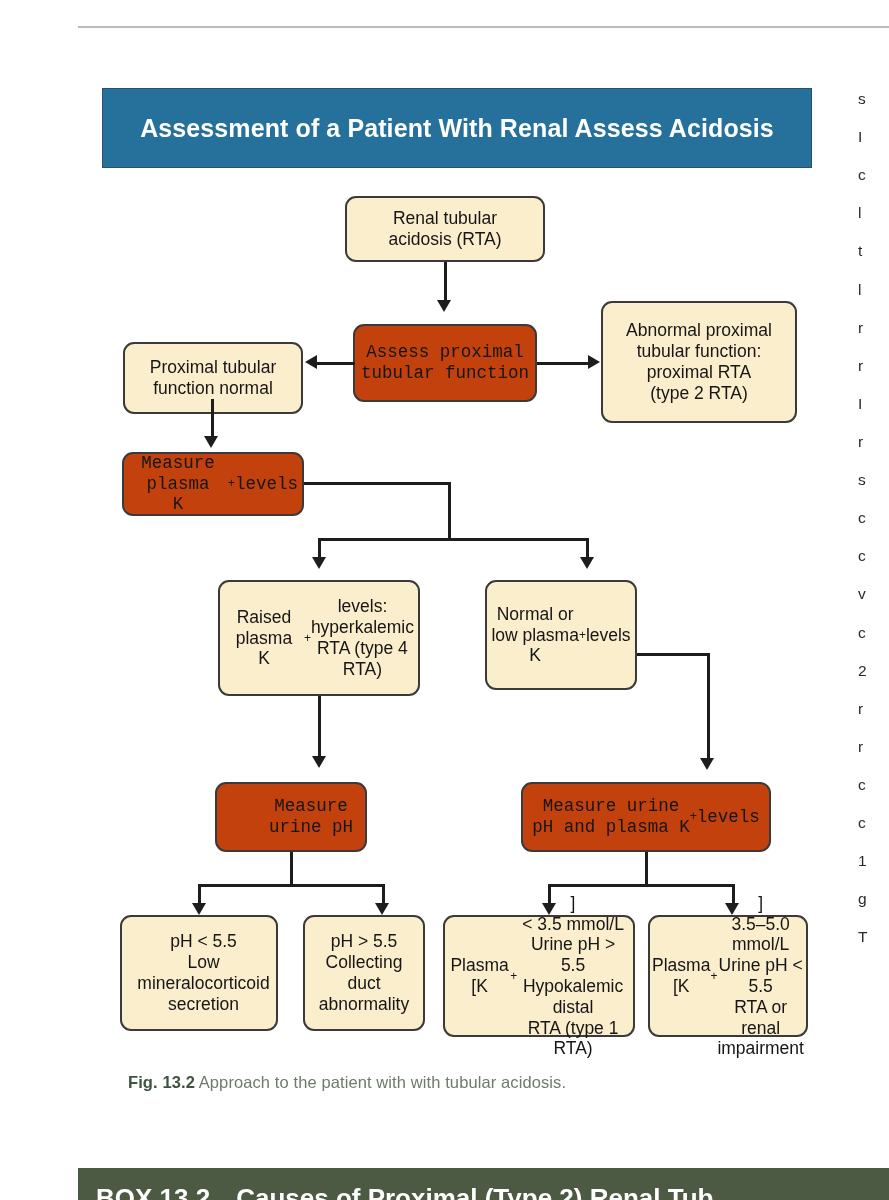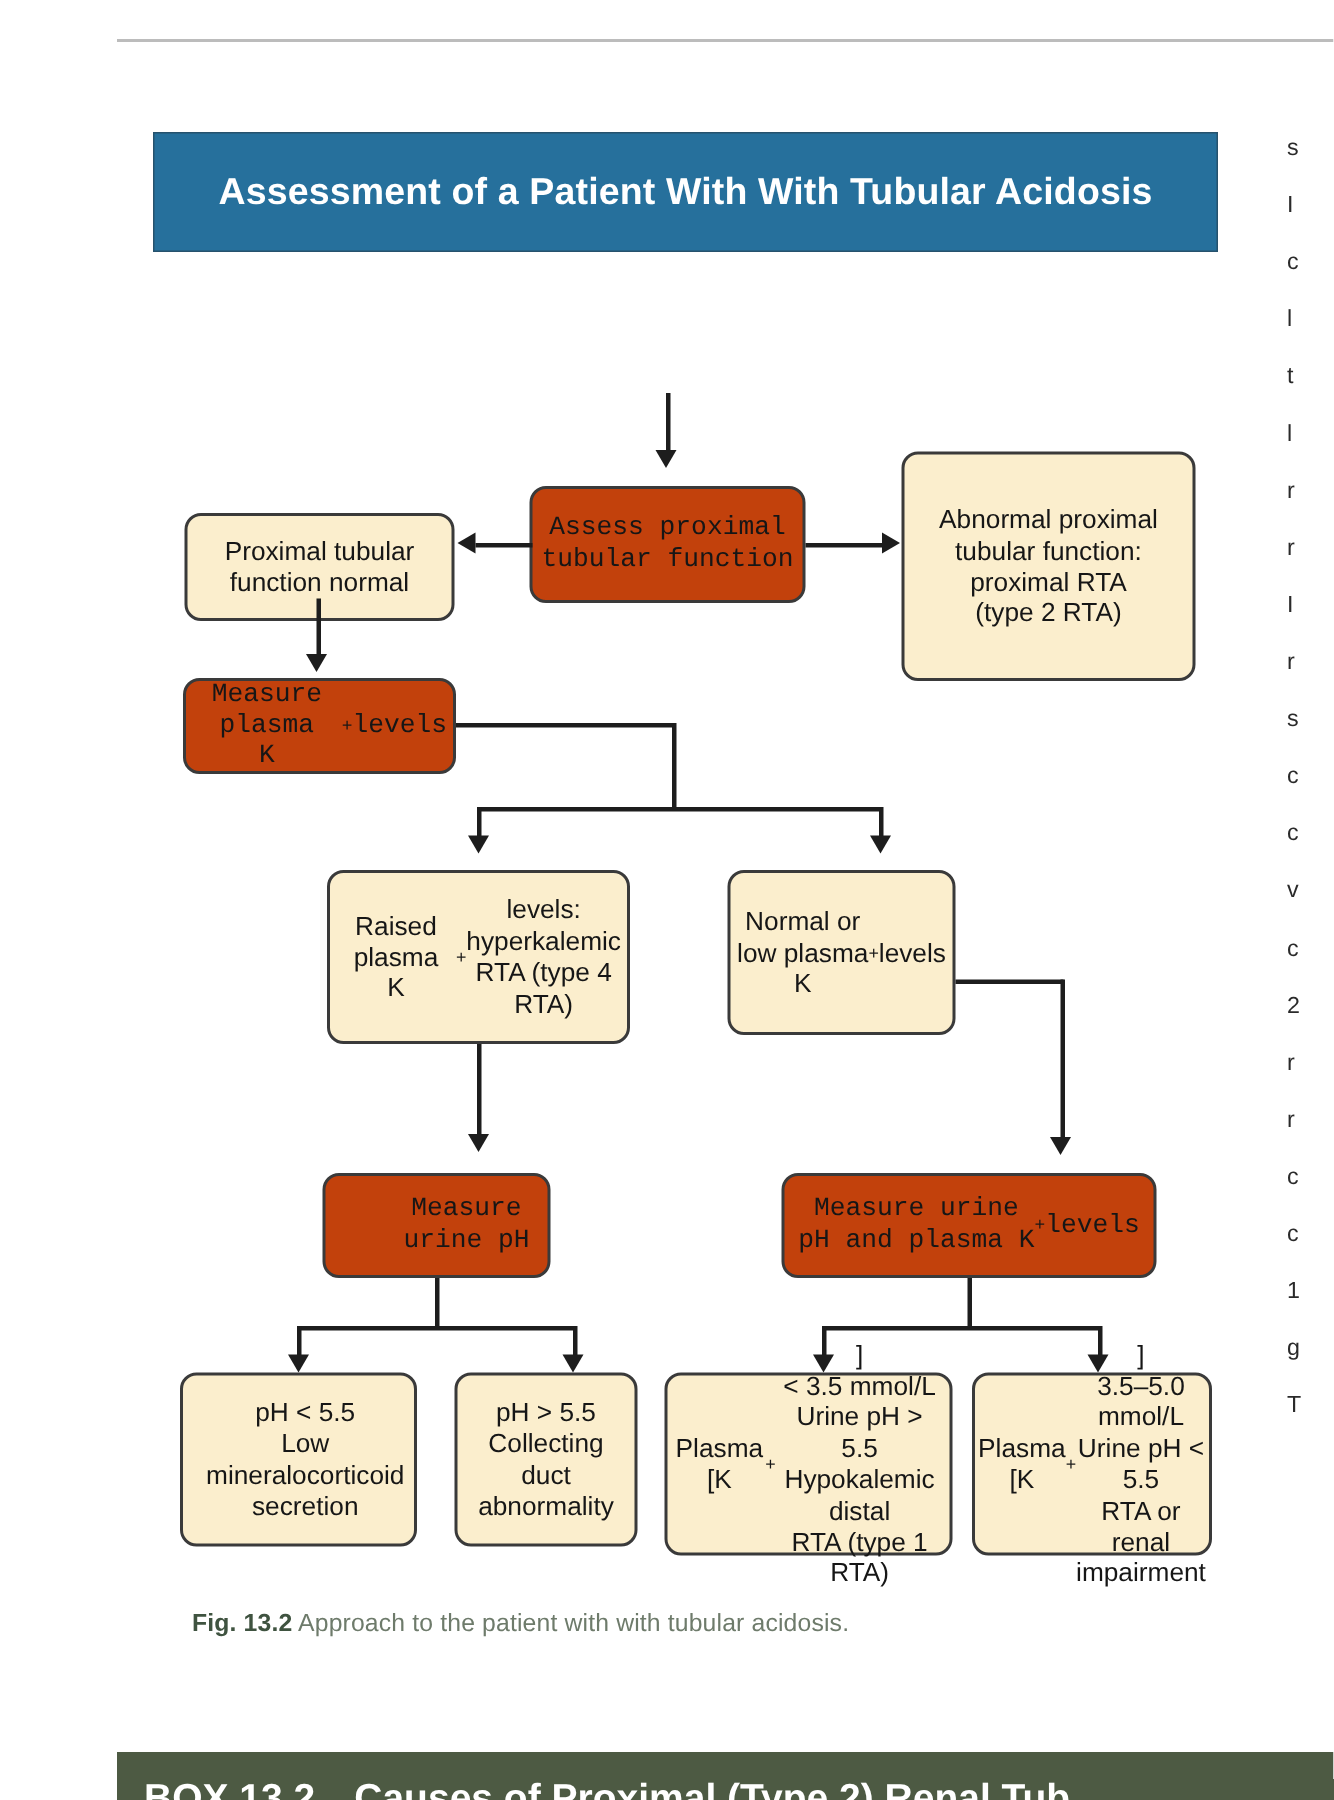--- a/index.html
+++ b/index.html
@@ -155,34 +155,36 @@
 </style>
 </head>
 <body>
 
 <div class="top-rule"></div>
 
 <div class="figure">
 
   <div class="fig-title">
     <span>Assessment of a Patient With
-With Tubular Acidosis</span>
+Renal Assess Acidosis</span>
   </div>
 
+  <div class="node cream" style="left:345px; top:196px; width:200px; height:66px;">Renal tubular
+acidosis (RTA)</div>
 
   <div class="ln v" style="left:444px; top:262px; height:42px;"></div>
   <div class="arw down" style="left:437px; top:300px;"></div>
 
   <div class="node blue" style="left:353px; top:324px; width:184px; height:78px;">Assess proximal
 tubular function</div>
 
   <div class="node cream" style="left:123px; top:342px; width:180px; height:72px;">Proximal tubular
 function normal</div>
 
-  <div class="node cream" style="left:601px; top:301px; width:196px; height:153px;">Abnormal proximal
+  <div class="node cream" style="left:601px; top:301px; width:196px; height:122px;">Abnormal proximal
 tubular function:
 proximal RTA
 (type 2 RTA)</div>
 
   <div class="ln h" style="left:317px; top:362px; width:38px;"></div>
   <div class="arw left" style="left:305px; top:355px;"></div>
 
   <div class="ln h" style="left:537px; top:362px; width:52px;"></div>
   <div class="arw right" style="left:588px; top:355px;"></div>
 

